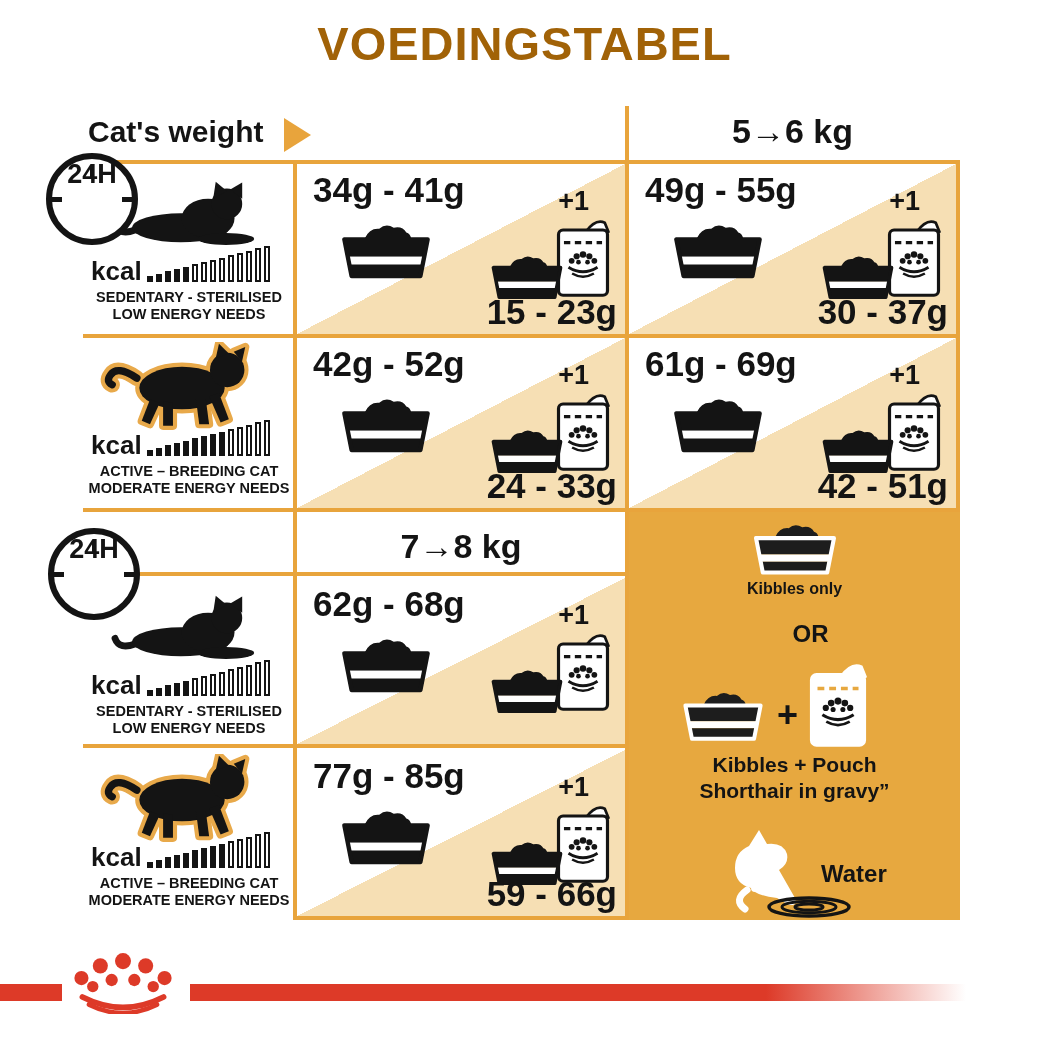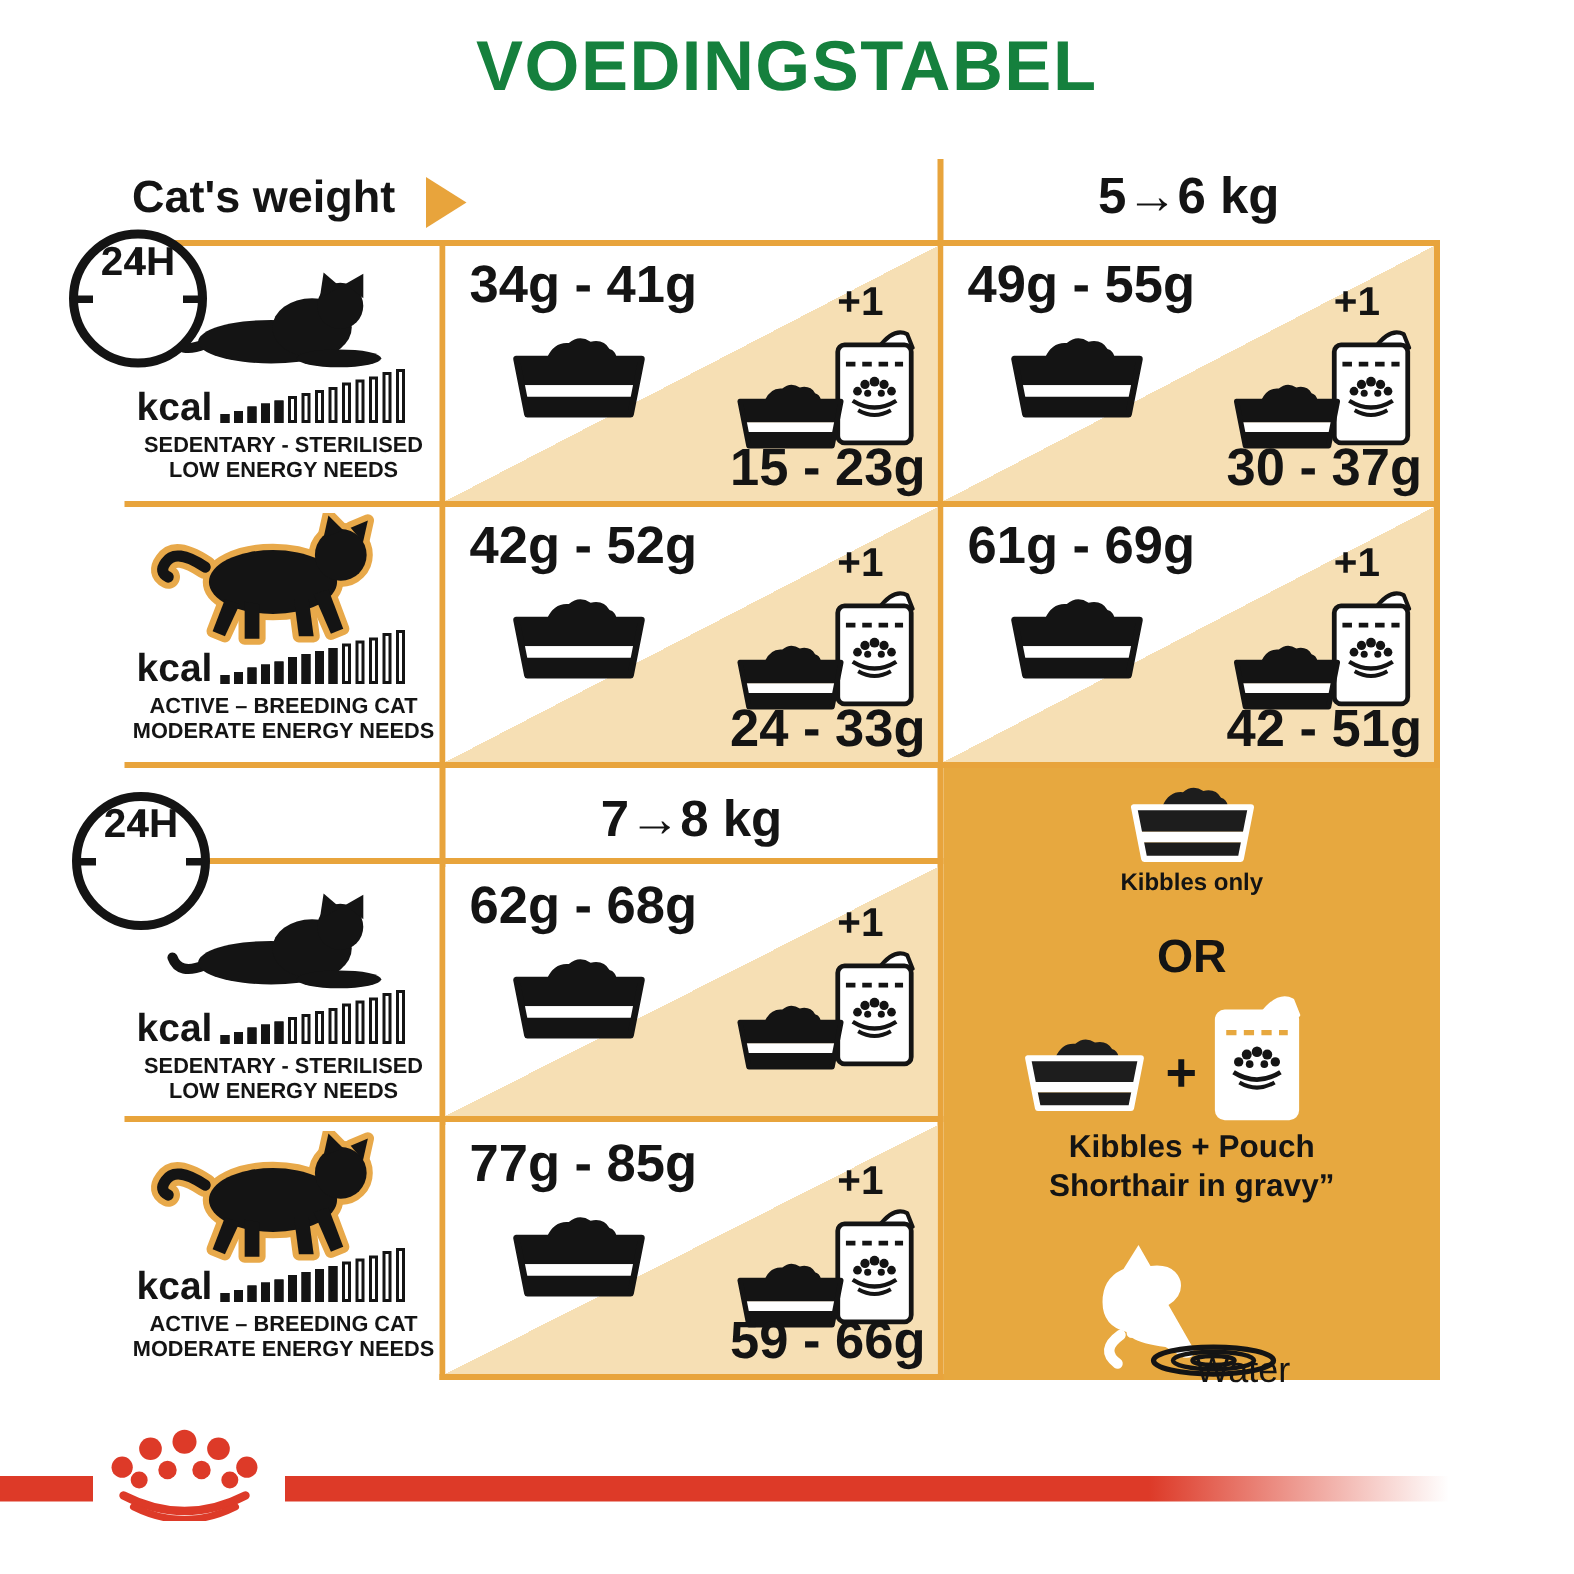--- a/index.html
+++ b/index.html
@@ -1,20 +1,20 @@
 <!DOCTYPE html>
 <html><head>
 <meta charset="utf-8">
 <style>
   html,body{margin:0;padding:0;background:#fff;}
   .page{position:relative;width:1049px;height:1049px;background:#fff;overflow:hidden;
         font-family:"Liberation Sans",sans-serif;color:#141414;}
   
   .title{position:absolute;left:0;top:16px;width:100%;text-align:center;
-         font-size:47px;font-weight:bold;letter-spacing:1px;color:#15803d;}
+         font-size:47px;font-weight:bold;letter-spacing:1px;color:#a16207;}
   
   .bline{position:absolute;background:#E8A43C;}
   .hdr-kg{position:absolute;font-size:34px;font-weight:bold;text-align:center;}
   .catsweight{position:absolute;left:88px;top:115px;font-size:30px;font-weight:bold;}
   .warrow{position:absolute;left:284px;top:118px;width:0;height:0;
           border-left:27px solid #E8A43C;border-top:17px solid transparent;border-bottom:17px solid transparent;}
   
   .badge24{position:absolute;width:80px;height:80px;background:#fff;border:6px solid #141414;
            border-radius:50%;text-align:center;z-index:5;}
   .badge24 .txt{font-size:27px;font-weight:bold;letter-spacing:0;}
@@ -41,29 +41,29 @@
   .duo{position:absolute;right:12px;top:56px;width:128px;height:82px;}
   .duo .pouch{position:absolute;right:2px;top:0;width:56px;height:78px;}
   .duo .bowl-sm{position:absolute;left:0;bottom:0;width:84px;height:50px;}
   .pouch-val{position:absolute;right:8px;bottom:2px;font-size:35px;font-weight:bold;}
   
   .panel{position:absolute;left:629px;top:512px;width:331px;height:408px;background:#E7A83F;
          --ink:#1d1d1d;--line:#fff;--stripe:#fff;--pline:#fff;--pdash:#E7A83F;
          text-align:center;font-weight:bold;}
   .panel .pb1{position:absolute;left:117px;top:8px;width:98px;height:58px;}
   .panel .kibonly{position:absolute;left:0;width:100%;top:68px;font-size:16px;}
-  .panel .or{position:absolute;left:0;width:100%;top:108px;font-size:31px;}
+  .panel .or{position:absolute;left:16px;width:100%;top:108px;font-size:24px;}
   .panel .duo2{position:absolute;left:0;top:152px;width:100%;height:86px;}
   .panel .pb2{position:absolute;left:48px;top:24px;width:92px;height:56px;}
   .panel .plus2{position:absolute;left:148px;top:30px;font-size:36px;}
   .panel .pch2{position:absolute;left:178px;top:0;width:62px;height:84px;}
   .panel .ptext{position:absolute;left:0;width:100%;top:240px;font-size:21px;line-height:26px;}
   .panel .waterbox{position:absolute;left:0;top:316px;width:100%;height:92px;}
   .panel .watersvg{position:absolute;left:92px;top:0;width:146px;height:92px;}
-  .panel .waterlbl{position:absolute;left:168px;top:32px;font-size:24px;font-weight:normal;margin-top:40px;}
+  .panel .waterlbl{position:absolute;left:192px;top:32px;font-size:24px;font-weight:bold;}
   
   .band{position:absolute;top:984px;height:17px;background:#DD3A28;}
   .bandfade{position:absolute;top:984px;height:17px;
             background:linear-gradient(to right,#DD3A28 0%,#DD3A28 72%,rgba(221,58,40,0) 97%);}
   .crown{position:absolute;left:58px;top:946px;width:130px;height:68px;}
   svg{display:block;overflow:visible;}
 </style>
 </head>
 <body>
 

